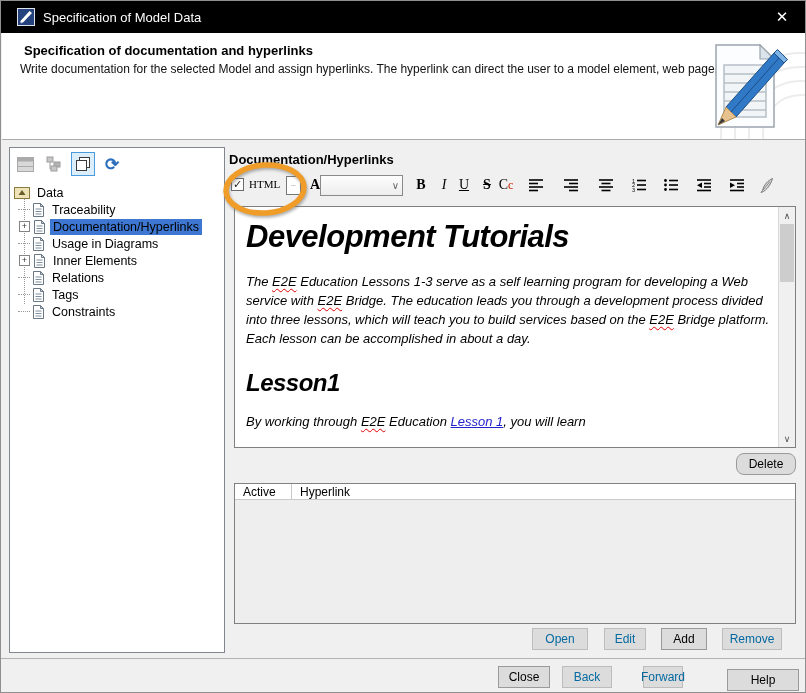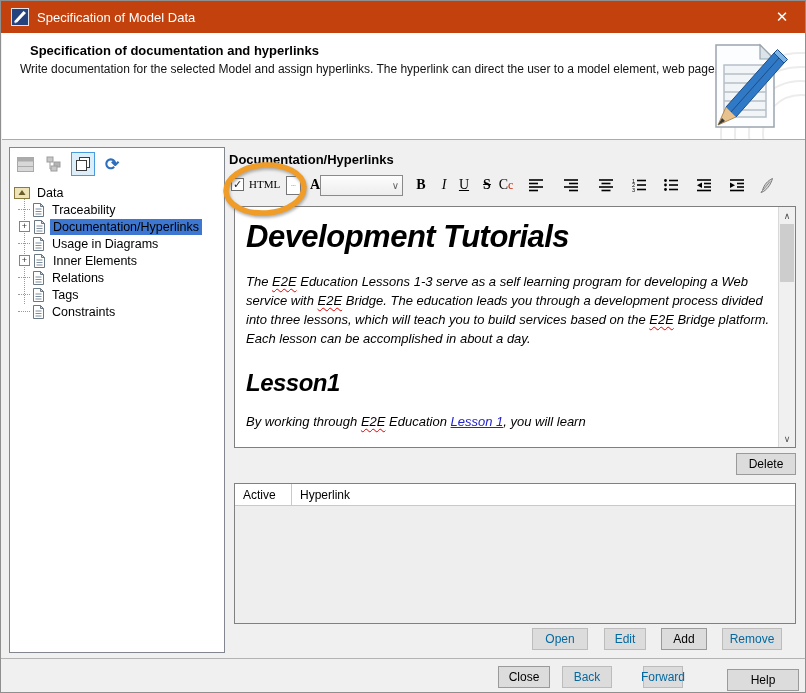--- a/index.html
+++ b/index.html
@@ -2,31 +2,31 @@
 <html><head>
 <meta charset="utf-8">
 <style>
   * { box-sizing: border-box; margin: 0; padding: 0; }
   body { background:#cfcfcf; font-family:"Liberation Sans", sans-serif; }
   .window { position:relative; width:806px; height:693px; background:#f0f0f0;
             border:1px solid #8f8f8f; overflow:hidden; }
 
   
   .titlebar { position:absolute; left:0; top:0; width:100%; height:32px;
-              background:#c2410c; display:flex; align-items:center; padding-left:10px; }
+              background:#000000; display:flex; align-items:center; padding-left:16px; }
   .app-icon { width:18px; height:18px; margin-right:8px; flex:0 0 auto; }
   .title-text { color:#fff; font-size:13px; }
   .close-btn { position:absolute; right:0; top:0; width:46px; height:32px;
                display:flex; align-items:center; justify-content:center;
                color:#fff; font-size:15px; cursor:default; }
 
   
   .header { position:absolute; left:1px; top:32px; width:804px; height:107px;
             background:#fff; border-bottom:1px solid #ababab; overflow:hidden; }
-  .header-title { position:absolute; left:28px; top:10px; font-size:13px; font-weight:bold; }
+  .header-title { position:absolute; left:22px; top:10px; font-size:13px; font-weight:bold; }
   .header-desc  { position:absolute; left:18px; top:29px; font-size:12px; color:#111; }
   .header-swirl { position:absolute; right:0; top:0; }
   .header-art { position:absolute; right:16px; top:4px; }
 
   
   .left-panel { position:absolute; left:8px; top:146px; width:216px; height:506px;
                 background:#fff; border:1px solid #82878f; }
   .lp-toolbar { position:absolute; left:3px; top:3px; height:26px; display:flex;
                 align-items:center; gap:5px; }
   .lp-btn { width:24px; height:24px; display:flex; align-items:center; justify-content:center;
@@ -89,26 +89,26 @@
   .sb-btn { position:absolute; left:0; width:16px; height:17px; display:flex;
             align-items:center; justify-content:center; font-size:9px; color:#505050; }
   .sb-up { top:0; } .sb-down { bottom:0; }
   .sb-thumb { position:absolute; left:1px; top:17px; width:14px; height:58px; background:#cdcdcd; }
 
   
   .btn { position:absolute; height:22px; background:#dcdcdc; border:1px solid #9a9a9a;
          font-size:12px; display:flex; align-items:center; justify-content:center; color:#000; }
   .btn.disabled { color:#0369a1; border-color:#bcbcbc; }
 
-  .delete-btn { left:735px; top:452px; width:60px; }
+  .delete-btn { left:735px; top:452px; width:60px;border-radius:8px; }
 
   
   .hyper-table { position:absolute; left:233px; top:482px; width:562px; height:141px;
                  background:#eeeeee; border:1px solid #808080; }
-  .ht-header { position:absolute; left:0; top:0; right:0; height:22px; background:#fff;
+  .ht-header { position:absolute; left:0; top:0; right:0; height:16px; background:#fff;
                border-bottom:1px solid #c9c9c9; display:flex; font-size:12px; }
   .ht-col-a { width:57px; padding-left:8px; display:flex; align-items:center;
               border-right:1px solid #c9c9c9; }
   .ht-col-b { padding-left:8px; display:flex; align-items:center; }
 
   .footer-sep { position:absolute; left:0; top:657px; width:100%; border-top:1px solid #b3b3b3; }
 </style>
 </head>
 <body>
 

